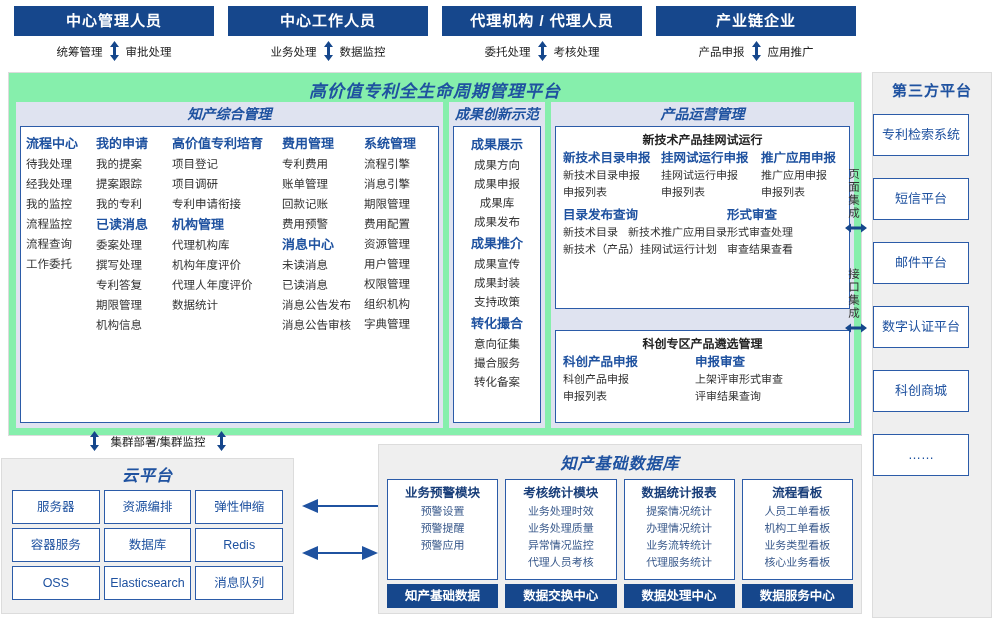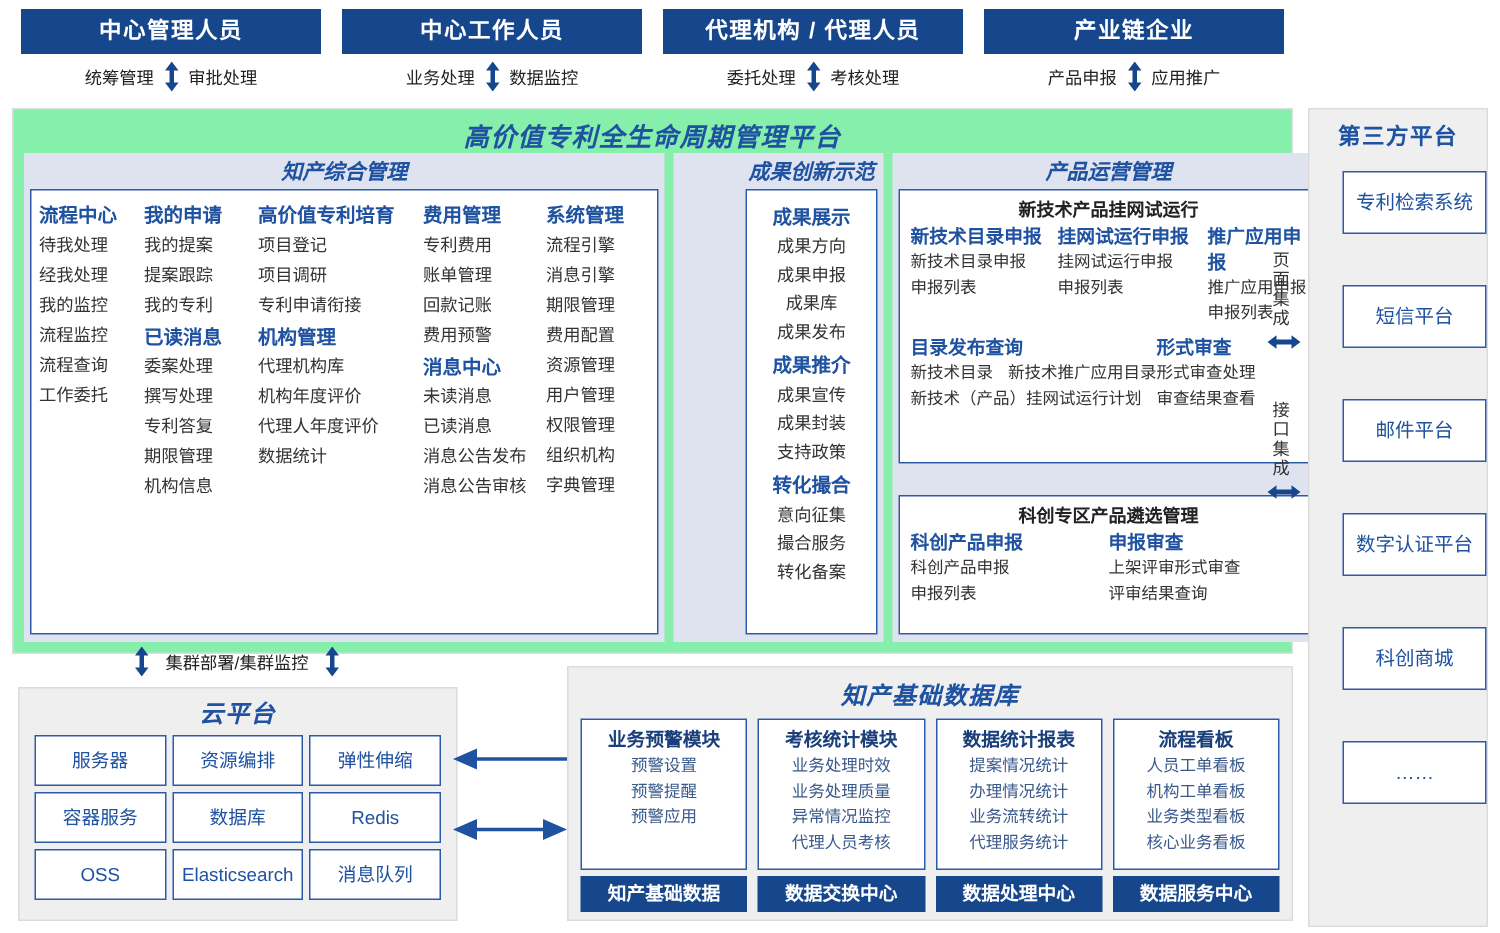--- a/index.html
+++ b/index.html
@@ -34,21 +34,21 @@
 
   .plat-cols{position:absolute;left:7px;top:29px;right:7px;bottom:7px;
              display:flex;gap:6px;}
   .sect{background:#dfe3f0;display:flex;flex-direction:column;}
   .sect-hd{height:24px;line-height:24px;text-align:center;font-size:14px;
            font-weight:bold;font-style:italic;color:#1F52A0;}
   .sect-body{flex:1;margin:0 4px 5px 4px;background:#fff;
              border:1.5px solid #2B5BA8;box-sizing:border-box;padding:6px 5px;}
 
   .sect-a{flex:0 0 427px;}
-  .sect-b{flex:0 0 96px;padding-left:44px;}
+  .sect-b{flex:0 0 96px;}
   .sect-c{flex:1;}
 
   
   .cols{display:flex;height:100%;}
   .col{display:flex;flex-direction:column;}
   .c1{flex:0 0 70px;}.c2{flex:0 0 76px;}.c3{flex:0 0 110px;}
   .c4{flex:0 0 82px;}.c5{flex:1;}
   .grp{font-size:13px;font-weight:bold;color:#1F52A0;
        line-height:21px;white-space:nowrap;}
   .itm{font-size:11.5px;color:#333;line-height:20px;white-space:nowrap;}
@@ -79,33 +79,33 @@
   .vint{position:absolute;left:845px;width:18px;text-align:center;
         font-size:11.5px;color:#333;line-height:13px;}
   .vint span{display:block;}
   .lr-arrow{width:22px;height:12px;margin:2px auto 0;}
 
   
   .third{position:absolute;left:872px;top:72px;width:120px;height:546px;
          background:#efefef;border:1px solid #dcdcdc;box-sizing:border-box;}
   .third-title{text-align:center;font-size:15px;font-weight:bold;
                color:#1F52A0;margin-top:6px;letter-spacing:1px;}
-  .third-list{margin-top:14px;display:flex;flex-direction:column;gap:34px;
-              align-items:flex-end;}
+  .third-list{margin-top:14px;display:flex;flex-direction:column;gap:22px;
+              align-items:flex-start;}
   .third-item{width:96px;height:42px;line-height:40px;text-align:center;
               background:#fff;border:1.5px solid #2B5BA8;box-sizing:border-box;
               font-size:13px;color:#1F52A0;}
 
   
   .cluster{position:absolute;left:38px;top:428px;width:240px;height:26px;
            display:flex;align-items:center;justify-content:center;gap:10px;}
   .cluster .lbl{font-size:11.5px;color:#222;white-space:nowrap;}
 
   
-  .cloud{position:absolute;left:12px;top:458px;width:293px;height:156px;
+  .cloud{position:absolute;left:1px;top:458px;width:293px;height:156px;
          background:#efefef;border:1px solid #dcdcdc;box-sizing:border-box;}
   .cloud-title{text-align:center;font-size:16px;font-weight:bold;
                font-style:italic;color:#1F52A0;margin-top:3px;letter-spacing:1px;}
   .cloud-grid{margin:4px 10px 0;display:grid;grid-template-columns:repeat(3,1fr);
               gap:4px;}
   .cloud-cell{height:34px;line-height:32px;text-align:center;background:#fff;
               border:1.5px solid #2B5BA8;box-sizing:border-box;
               font-size:12.5px;color:#1F52A0;}
 
   

